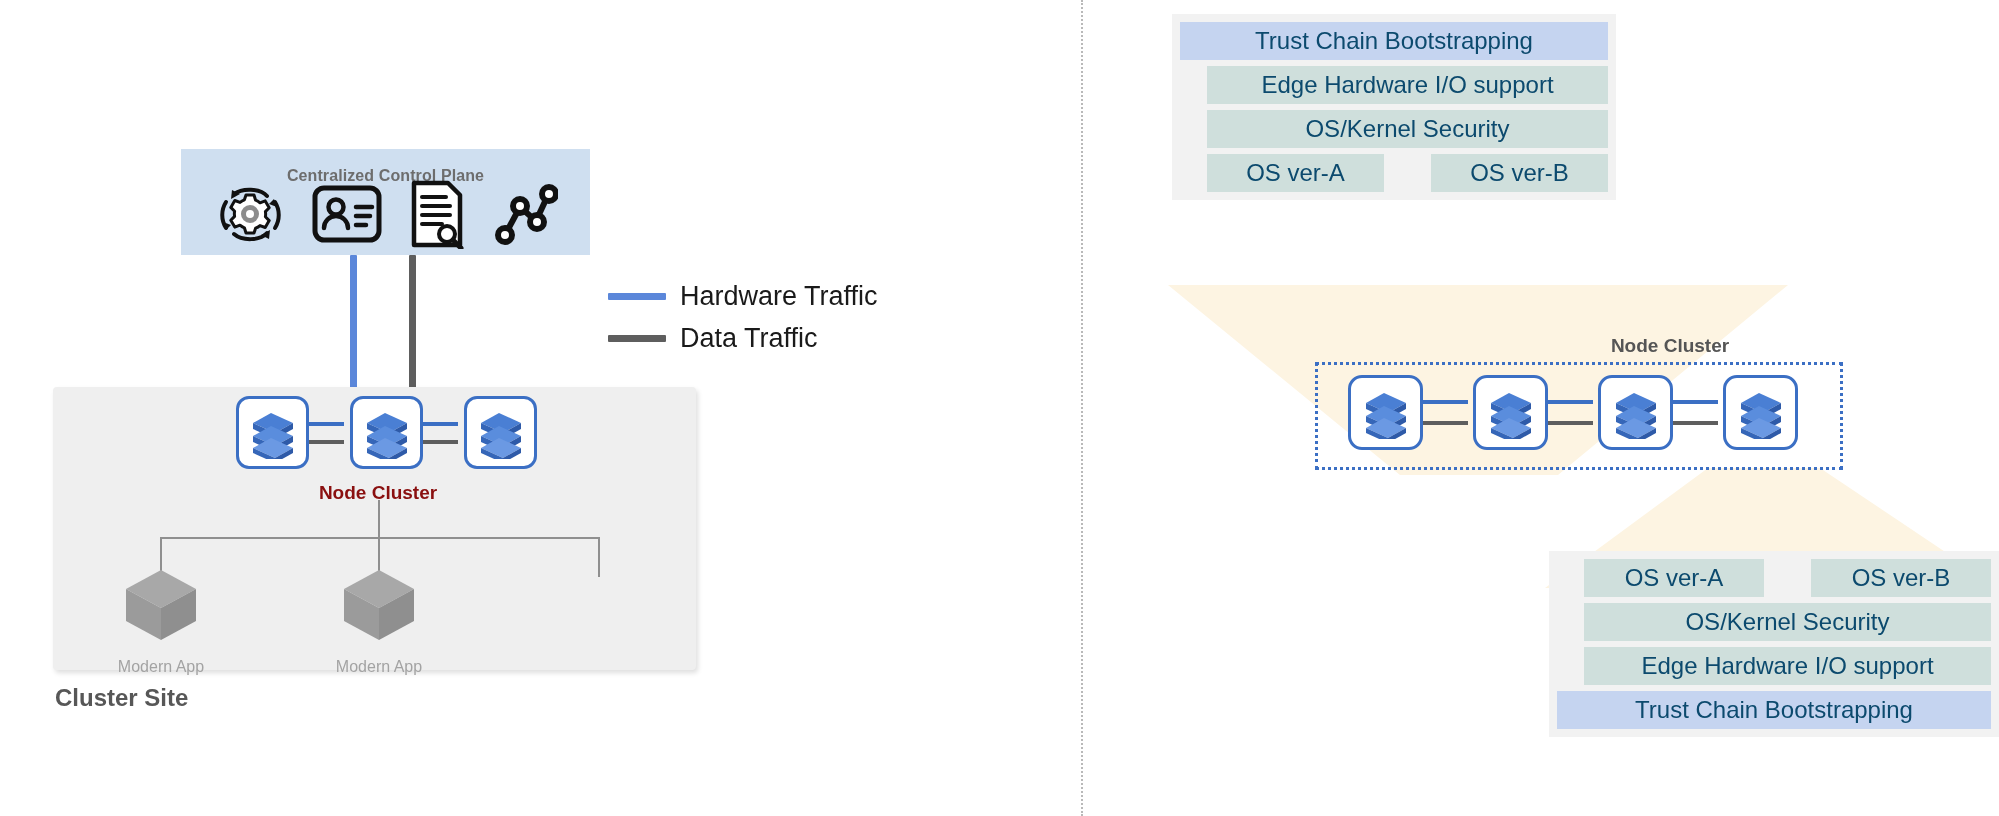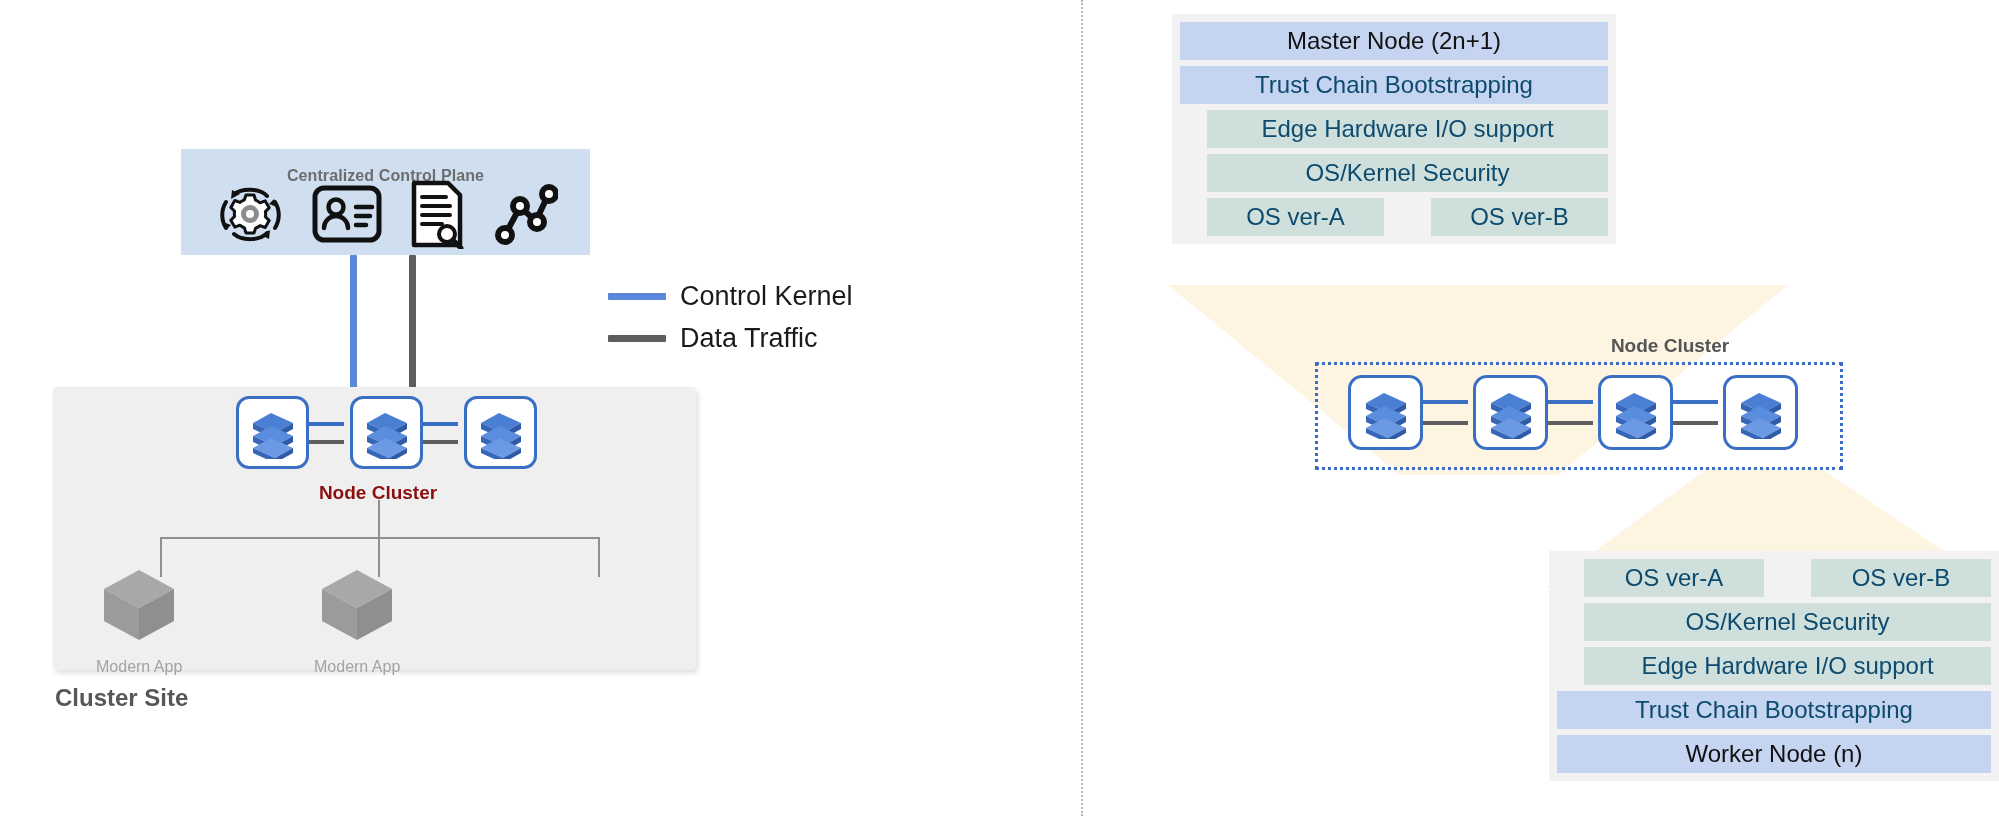--- a/index.html
+++ b/index.html
@@ -73,21 +73,21 @@
 
   .node-cluster-label {
     position: absolute; left: 288px; top: 482px; width: 180px;
     text-align: center; font-size: 19px; font-weight: bold; color: #8a1010;
   }
 
   
   .tree { position: absolute; background: #8f8f8f; }
 
   
-  .app { position: absolute; width: 130px; text-align: left; }
+  .app { position: absolute; width: 130px; text-align: center; }
   .app-label { font-size: 16px; color: #a3a3a3; margin-top: 8px; }
 
   
   .funnel { position: absolute; }
 
   .stack-card {
     position: absolute; background: #f2f2f2; padding: 8px;
     display: flex; flex-direction: column; gap: 6px;
   }
   .band {
@@ -195,21 +195,21 @@
 
     </div>
   </div>
 
   <div class="conn-control"></div>
   <div class="conn-data"></div>
 
   <div class="legend">
     <div class="legend-row">
       <span class="legend-swatch" style="background:#5b87da"></span>
-      <span class="legend-label">Control Kernel</span>
+      <span class="legend-label">Hardware Traffic</span>
     </div>
     <div class="legend-row">
       <span class="legend-swatch" style="background:#5e5e5e"></span>
       <span class="legend-label">Data Traffic</span>
     </div>
   </div>
 
   <div class="customer-site"></div>
 
   <div class="clink" style="left:302px; top:422px; width:42px;"></div>
@@ -288,21 +288,20 @@
 
   <div class="site-label">Cluster Site</div>
 
   <div class="divider"></div>
 
   <svg class="funnel" style="left:1168px; top:285px;" width="620" height="190" viewBox="0 0 620 190">
     <polygon points="0,0 620,0 390,190 232,190" fill="#fdf4e2"></polygon>
   </svg>
 
   <div class="stack-card" style="left:1172px; top:14px; width:444px;">
-    <div class="band blue emph">Master Node (2n+1)</div>
     <div class="band blue muted">Trust Chain Bootstrapping</div>
     <div class="band teal muted">Edge Hardware I/O support</div>
     <div class="band teal muted">OS/Kernel Security</div>
     <div class="band-row">
       <div class="band teal muted">OS ver-A</div>
       <div class="band teal muted">OS ver-B</div>
     </div>
   </div>
 
   <svg class="funnel" style="left:1480px; top:468px;" width="519" height="120" viewBox="0 0 519 120">
@@ -373,16 +372,15 @@
   </div>
 
   <div class="stack-card" style="left:1549px; top:551px; width:450px;">
     <div class="band-row">
       <div class="band teal muted">OS ver-A</div>
       <div class="band teal muted">OS ver-B</div>
     </div>
     <div class="band teal muted">OS/Kernel Security</div>
     <div class="band teal muted">Edge Hardware I/O support</div>
     <div class="band blue muted">Trust Chain Bootstrapping</div>
-    <div class="band blue emph">Worker Node (n)</div>
   </div>
 
 </div>
 
 </body></html>

